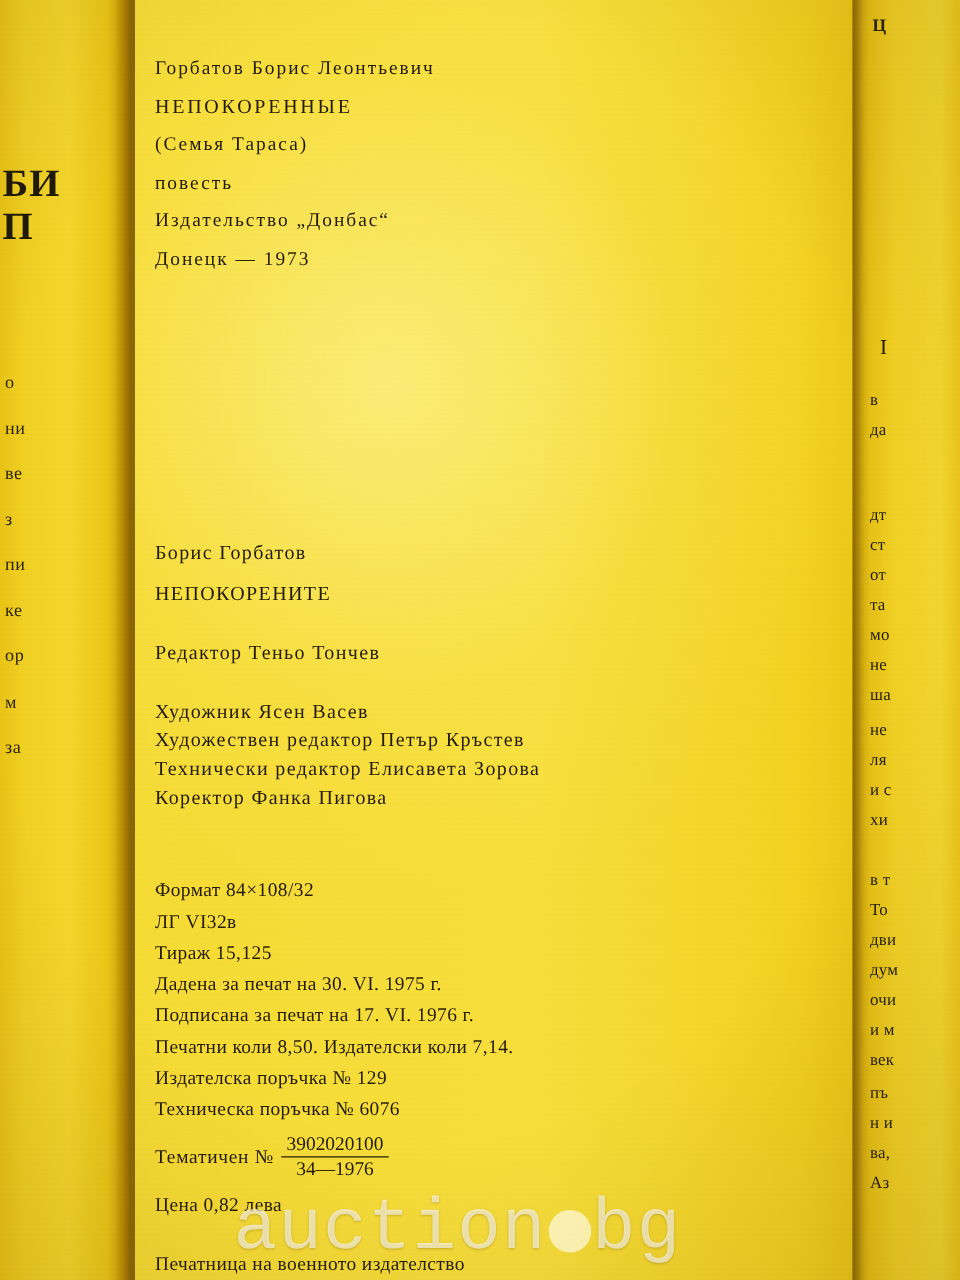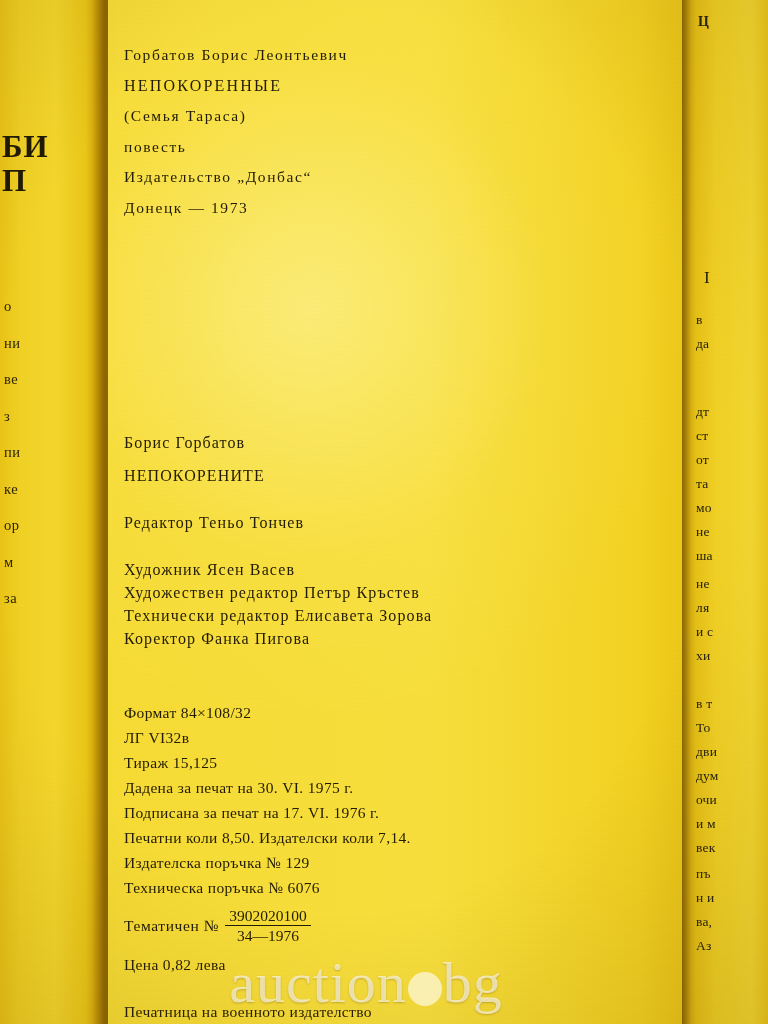--- a/index.html
+++ b/index.html
@@ -181,21 +181,21 @@
   #price-line { margin-top: 7px; }
   #printer-line { margin-top: 22px; }
 
   
   .watermark {
     position: absolute;
     left: 0;
     bottom: 8px;
     width: 732px;
     text-align: center;
-    font-family: Liberation Serif, serif;
+    font-family: Liberation Mono, monospace;
     font-size: 58px;
     letter-spacing: 1px;
     color: rgba(255,255,255,0.62);
     text-shadow: 0 1px 2px rgba(120,90,0,0.35);
     pointer-events: none;
     white-space: nowrap;
   }
   .watermark .dot {
     display: inline-block;
     width: 34px; height: 34px;

